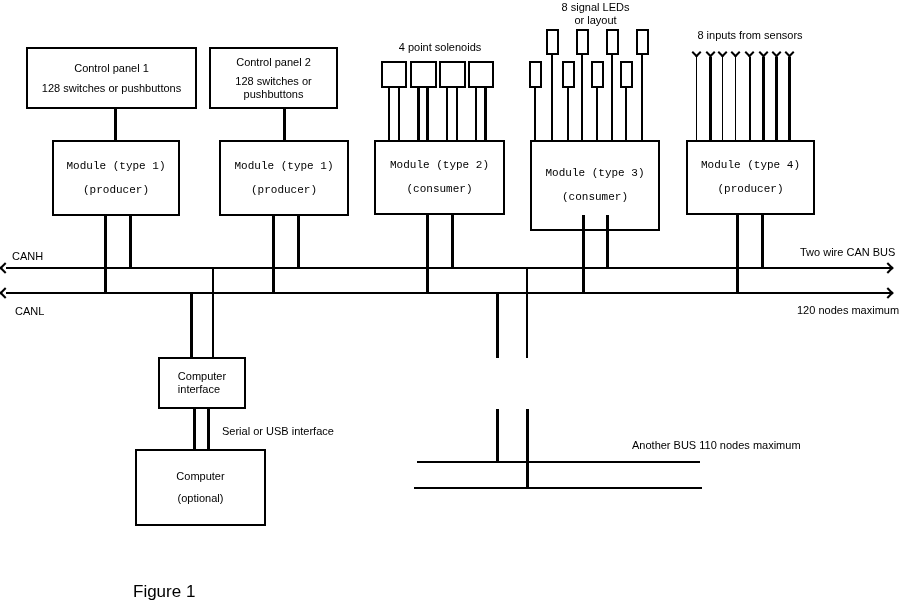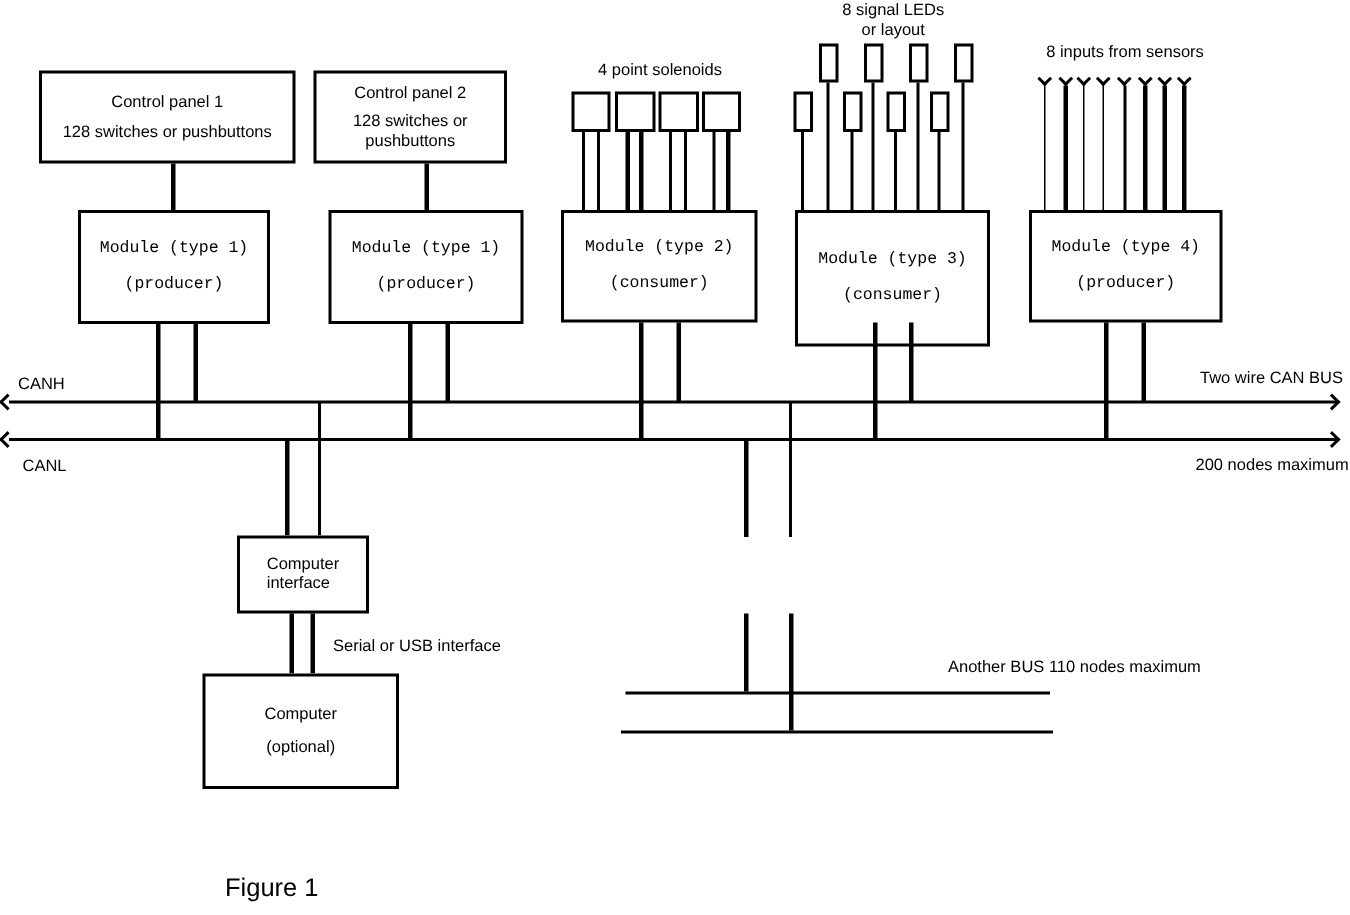--- a/index.html
+++ b/index.html
@@ -131,21 +131,21 @@
 
   <div class="hl" style="left:6px;top:267px;width:886px;height:2px"></div>
   <div class="hl" style="left:6px;top:292px;width:886px;height:2px"></div>
   <div class="chev chev-left" style="left:1px;top:264px"></div>
   <div class="chev chev-right" style="left:884px;top:264px"></div>
   <div class="chev chev-left" style="left:1px;top:289px"></div>
   <div class="chev chev-right" style="left:884px;top:289px"></div>
   <div class="lbl" style="left:12px;top:250px">CANH</div>
   <div class="lbl" style="left:15px;top:305px">CANL</div>
   <div class="lbl" style="left:800px;top:246px">Two wire CAN BUS</div>
-  <div class="lbl" style="left:797px;top:304px">200 nodes maximum</div>
+  <div class="lbl" style="left:797px;top:304px">120 nodes maximum</div>
 
   <div class="vl" style="left:190px;top:293px;width:3px;height:64px"></div>
   <div class="vl" style="left:212px;top:268px;width:2px;height:89px"></div>
   <div class="box tight" style="left:158px;top:357px;width:88px;height:52px">
     <div class="inner">
       <div>Computer</div>
       <div>interface</div>
     </div>
   </div>
   <div class="vl" style="left:193px;top:409px;width:3px;height:40px"></div>
@@ -158,15 +158,15 @@
 
   <div class="vl" style="left:496px;top:293px;width:3px;height:65px"></div>
   <div class="vl" style="left:526px;top:268px;width:2px;height:90px"></div>
   <div class="vl" style="left:496px;top:409px;width:3px;height:52px"></div>
   <div class="vl" style="left:526px;top:409px;width:3px;height:78px"></div>
 
   <div class="lbl" style="left:632px;top:439px">Another BUS  110 nodes maximum</div>
   <div class="hl" style="left:417px;top:461px;width:283px;height:2px"></div>
   <div class="hl" style="left:414px;top:487px;width:288px;height:2px"></div>
 
-  <div class="caption" style="left:150px;top:582px">Figure 1</div>
+  <div class="caption" style="left:133px;top:582px">Figure 1</div>
 
 </div>
 
 </body></html>

